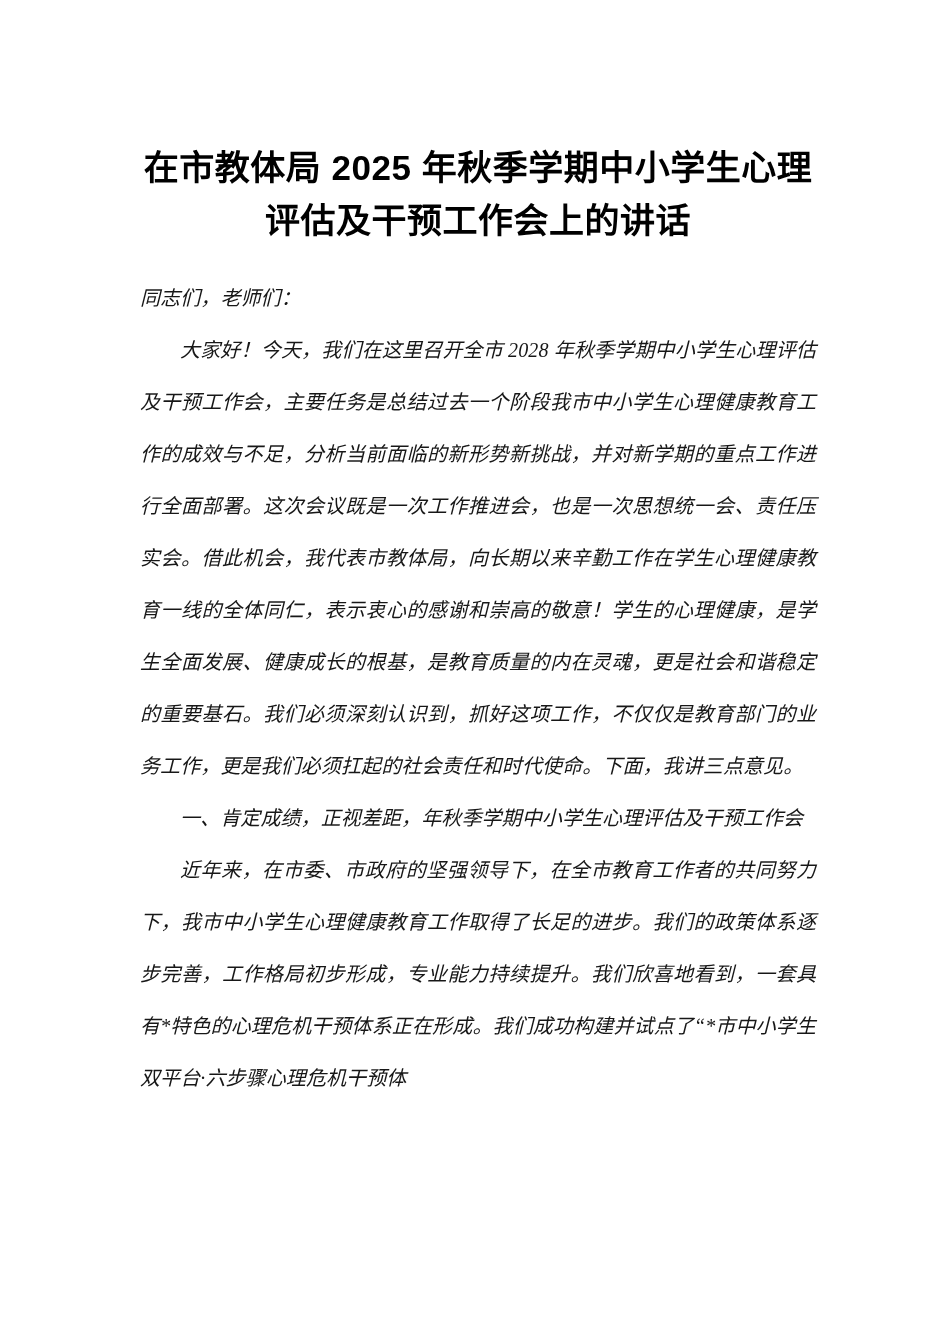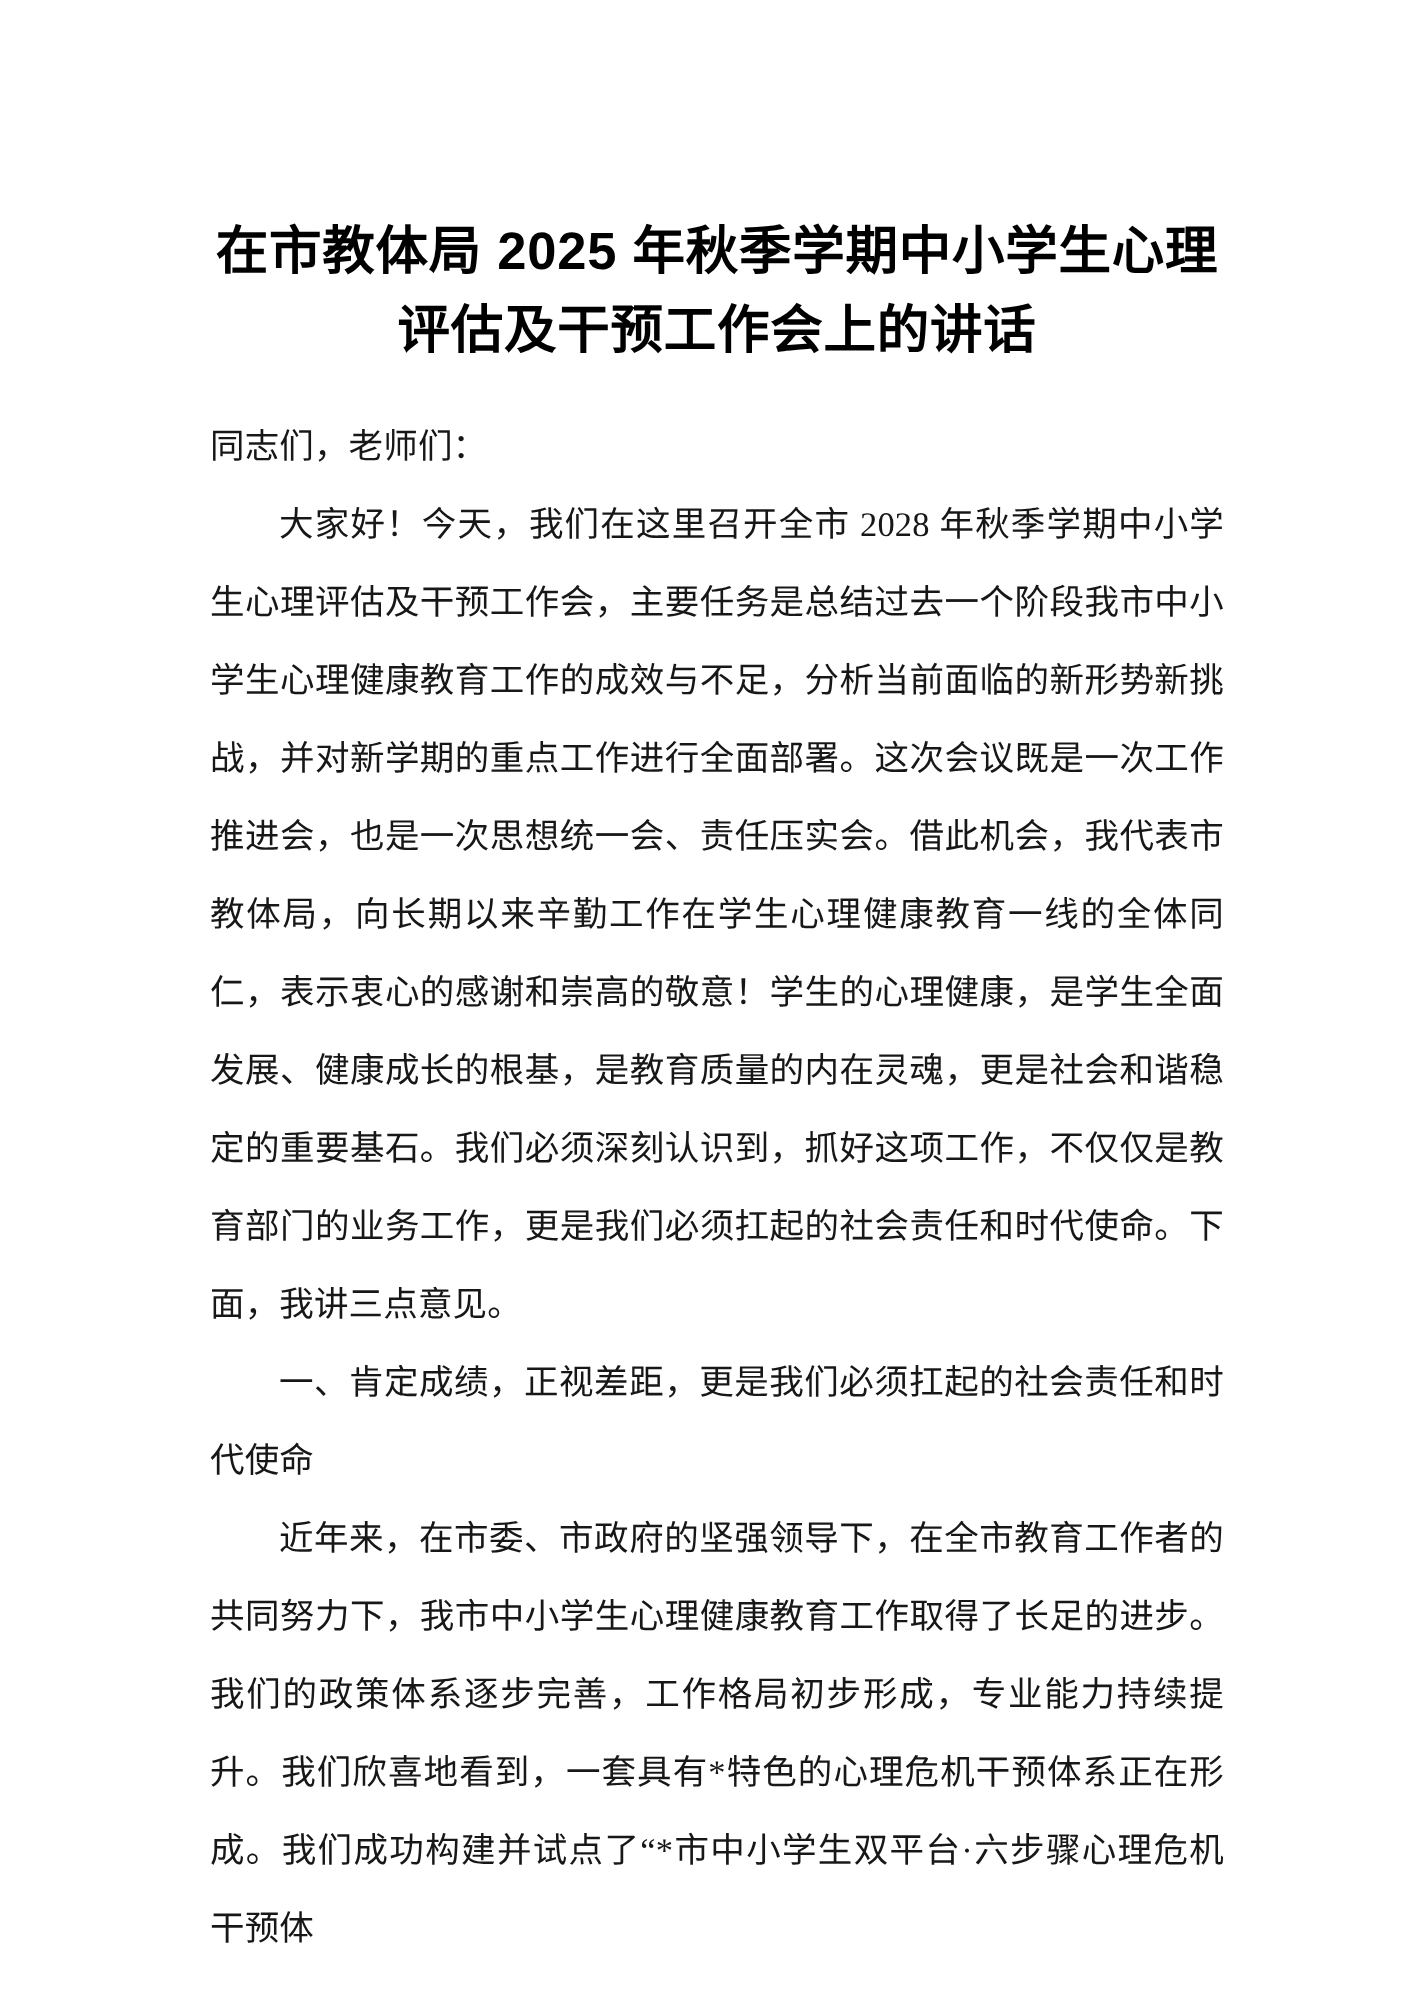--- a/index.html
+++ b/index.html
@@ -31,43 +31,44 @@
     white-space: pre-line;
   }
   .body-block {
     position: absolute;
     top: 272px;
     left: 140px;
     width: 676px;
   }
   .para {
     font-family: "Liberation Serif", "DejaVu Serif", serif;
-    font-size: 23px;
+    font-size: 20px;
     line-height: 52px;
     color: #171717;
     text-align: justify;
     text-justify: inter-character;
     text-align-last: left;
     margin: 0;
     text-indent: 2em;
     word-break: break-all;
     letter-spacing: 0.1px;
+    font-style: italic;
   }
   .para.no-indent {
     text-indent: 0;
   }
 </style>
 </head>
 <body>
 
 <div class="page">
 
   <h1 class="doc-title">在市教体局 2025 年秋季学期中小学生心理
 评估及干预工作会上的讲话</h1>
 
   <div class="body-block">
     <p class="para no-indent">同志们，老师们：</p>
     <p class="para">大家好！今天，我们在这里召开全市 2028 年秋季学期中小学生心理评估及干预工作会，主要任务是总结过去一个阶段我市中小学生心理健康教育工作的成效与不足，分析当前面临的新形势新挑战，并对新学期的重点工作进行全面部署。这次会议既是一次工作推进会，也是一次思想统一会、责任压实会。借此机会，我代表市教体局，向长期以来辛勤工作在学生心理健康教育一线的全体同仁，表示衷心的感谢和崇高的敬意！学生的心理健康，是学生全面发展、健康成长的根基，是教育质量的内在灵魂，更是社会和谐稳定的重要基石。我们必须深刻认识到，抓好这项工作，不仅仅是教育部门的业务工作，更是我们必须扛起的社会责任和时代使命。下面，我讲三点意见。</p>
-    <p class="para">一、肯定成绩，正视差距，更是我们必须扛起的社会责任和时代使命</p>
+    <p class="para">一、肯定成绩，正视差距，年秋季学期中小学生心理评估及干预工作会</p>
     <p class="para">近年来，在市委、市政府的坚强领导下，在全市教育工作者的共同努力下，我市中小学生心理健康教育工作取得了长足的进步。我们的政策体系逐步完善，工作格局初步形成，专业能力持续提升。我们欣喜地看到，一套具有*特色的心理危机干预体系正在形成。我们成功构建并试点了“*市中小学生双平台·六步骤心理危机干预体</p>
   </div>
 
 </div>
 
 </body></html>

